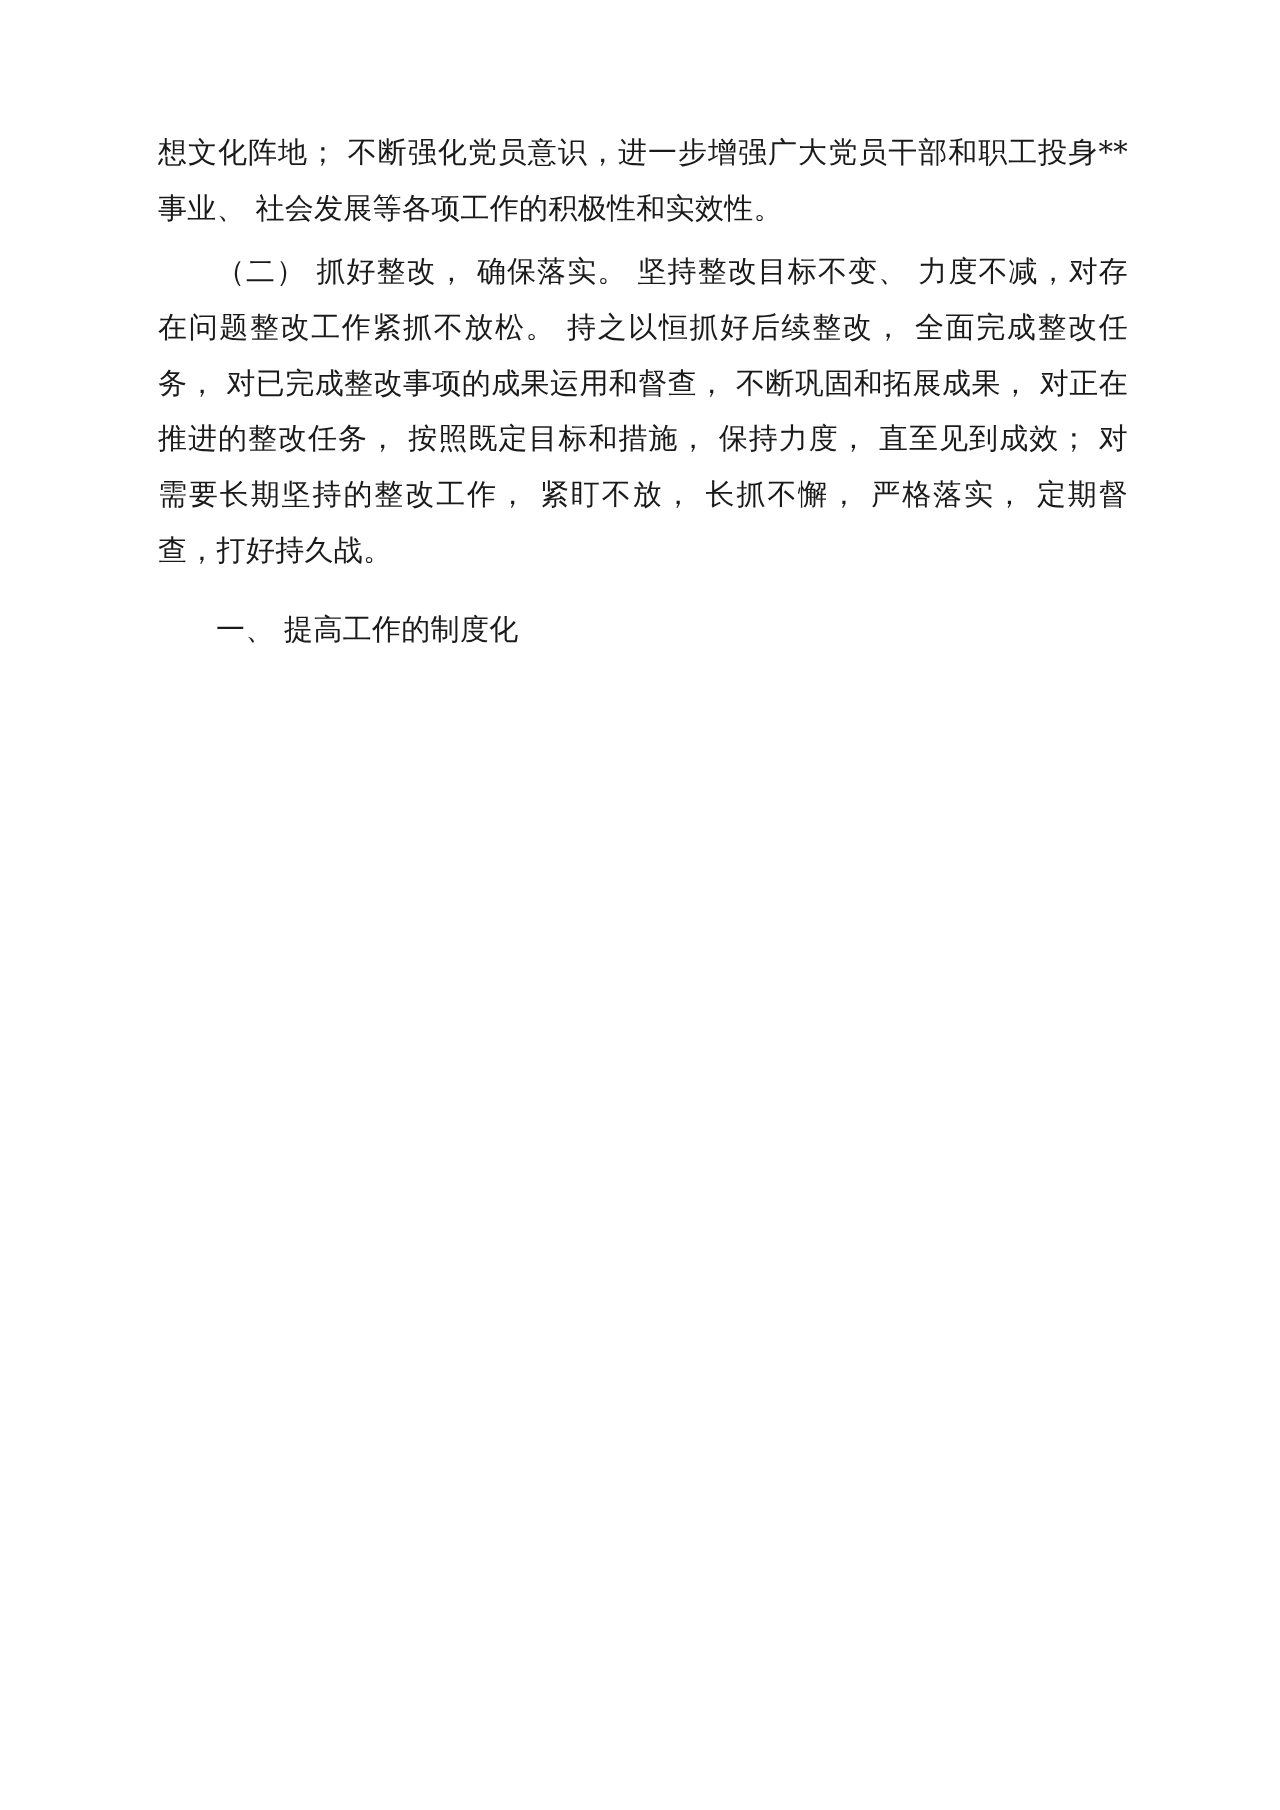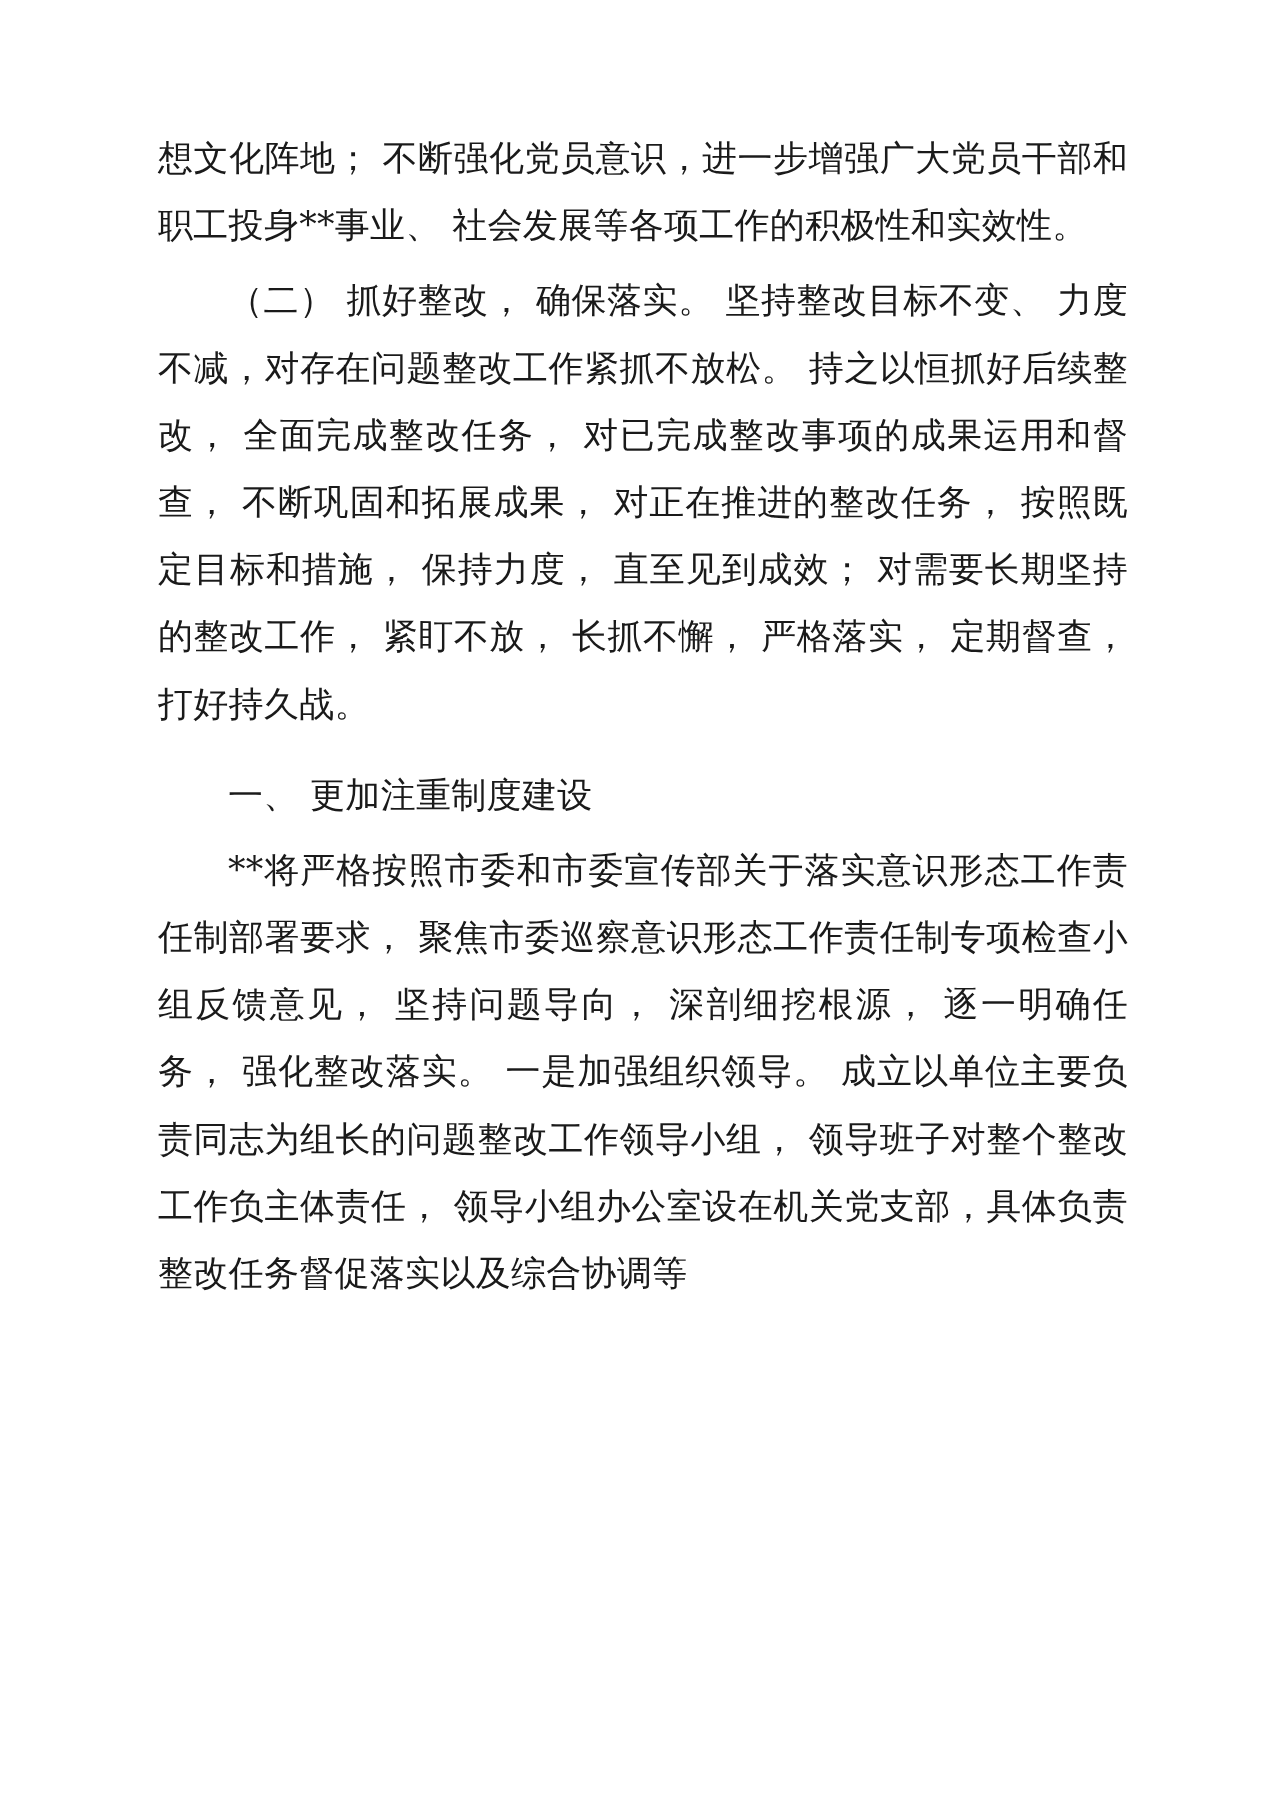--- a/index.html
+++ b/index.html
@@ -16,21 +16,21 @@
   }
   .page {
     width: 1280px;
     height: 1810px;
     box-sizing: border-box;
     padding: 125px 152px 60px 158px;
     position: relative;
     background: #ffffff;
   }
   .doc-body {
-    font-size: 35px;
+    font-size: 29px;
     line-height: 1.92;
     letter-spacing: 0.3px;
     text-align: justify;
     text-justify: inter-ideograph;
   }
   p.para {
     margin: 0 0 2px 0;
     text-indent: 0;
   }
   p.indent {
@@ -57,20 +57,19 @@
     <p class="indent">（二） 抓好整改， 确保落实。 坚持整改目标不变、 力度不减，对存在问题整改工作紧抓不放松。 持之以恒抓好后续整改， 全面完成整改任务， 对已完成整改事项的成果运用和督查， 不断巩固和拓展成果， 对正在推进的整改任务， 按照既定目标和措施， 保持力度， 直至见到成效； 对需要长期坚持的整改工作， 紧盯不放， 长抓不懈， 严格落实， 定期督查，打好持久战。</p>
 
     <div class="gap-small"></div>
 
 
     <div class="gap-med"></div>
 
 
     <div class="gap-small"></div>
 
-    <p class="indent">一、 更加注重制度建设</p>
+    <p class="indent">一、 提高工作的制度化</p>
 
     <div class="gap-small"></div>
 
-    <p class="indent">**将严格按照市委和市委宣传部关于落实意识形态工作责任制部署要求， 聚焦市委巡察意识形态工作责任制专项检查小组反馈意见， 坚持问题导向， 深剖细挖根源， 逐一明确任务， 强化整改落实。 一是加强组织领导。 成立以单位主要负责同志为组长的问题整改工作领导小组， 领导班子对整个整改工作负主体责任， 领导小组办公室设在机关党支部，具体负责整改任务督促落实以及综合协调等</p>
 
   </div>
 </div>
 
 </body></html>

